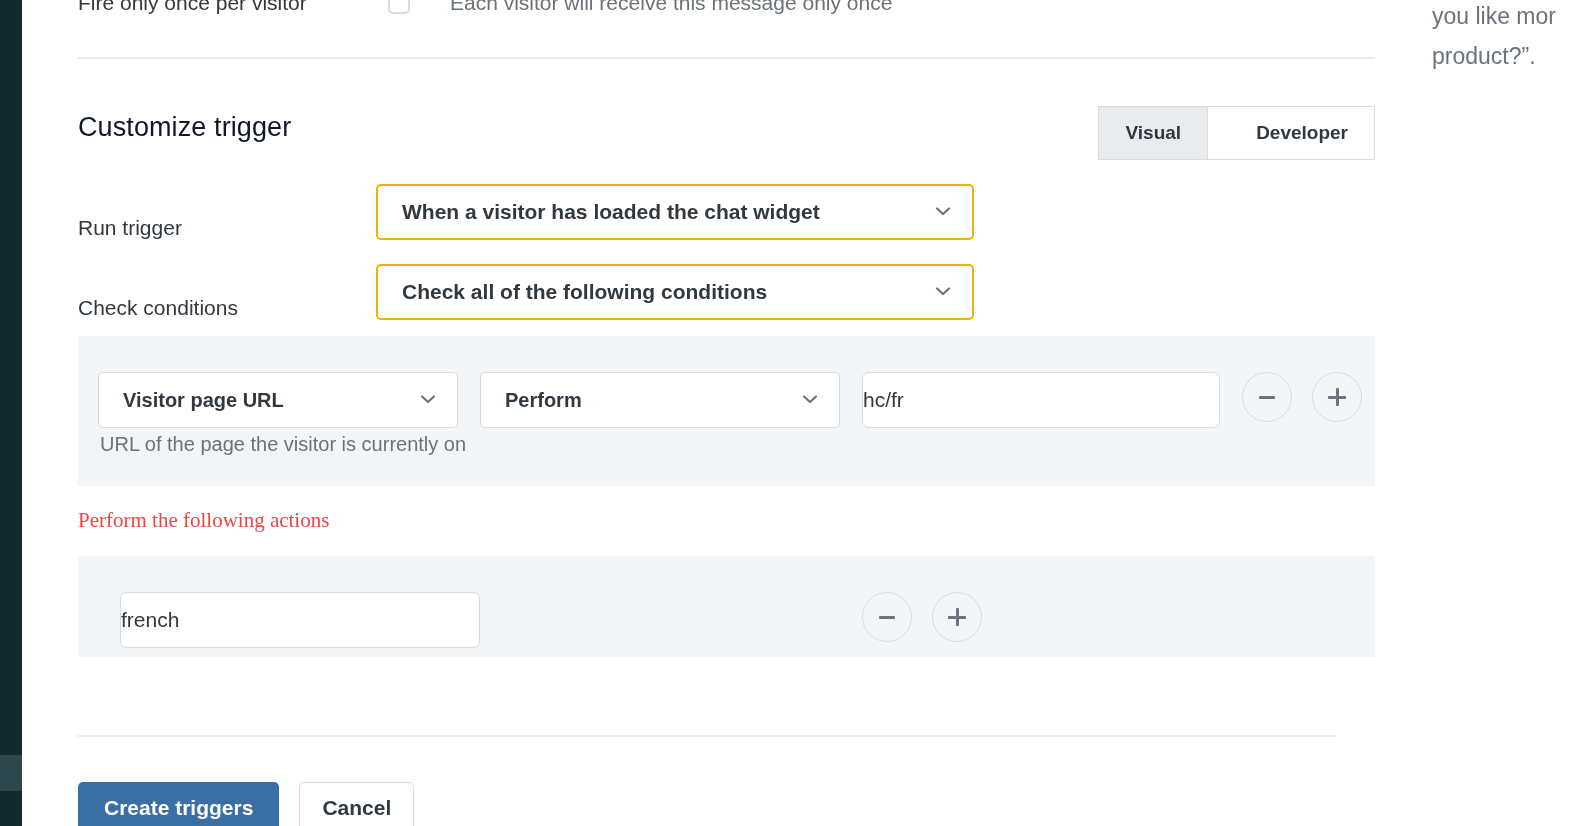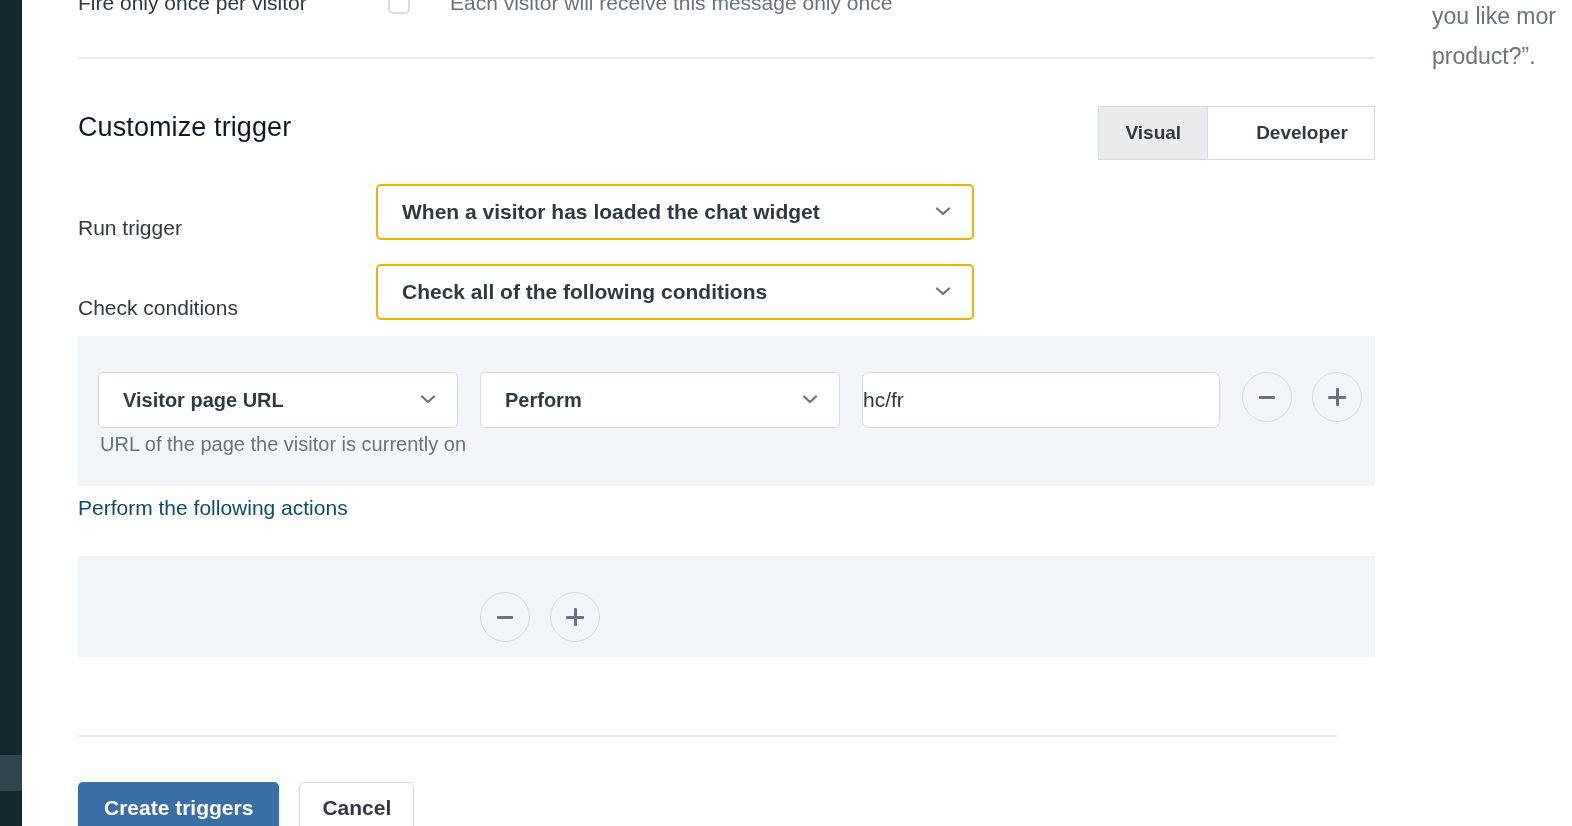--- a/index.html
+++ b/index.html
@@ -275,23 +275,24 @@
     position: absolute;
     left: 22px;
     top: 97px;
     font-size: 20px;
     color: #68737d;
   }
 
   #actions-heading {
     position: absolute;
     left: 56px;
-    top: 496px;
-    font-size: 21px;
-    color: #0c4a6e;
+    top: 508px;
+    font-size: 21px;
+    color: #ef4444;
+    font-family: Liberation Serif, serif;
   }
 
   #divider-bottom {
     position: absolute;
     left: 56px;
     top: 735px;
     width: 1259px;
     height: 2px;
     background: #e9ebed;
   }
@@ -431,20 +432,21 @@
     </div>
 
     <div id="condition-help-text">URL of the page the visitor is currently on</div>
   </div>
 
   <div id="actions-heading">Perform the following actions</div>
 
   <div class="rule-panel" id="actions-panel">
     <div class="rule-row">
 
+      <input class="text-input" id="action-value-input" style="margin-left: 22px;" type="text" value="french">
 
       <button class="circle-btn" style="margin-left:382px;">
         <span class="glyph-h"></span>
       </button>
       <button class="circle-btn" style="margin-left:20px;">
         <span class="glyph-plus"></span>
       </button>
     </div>
   </div>
 

